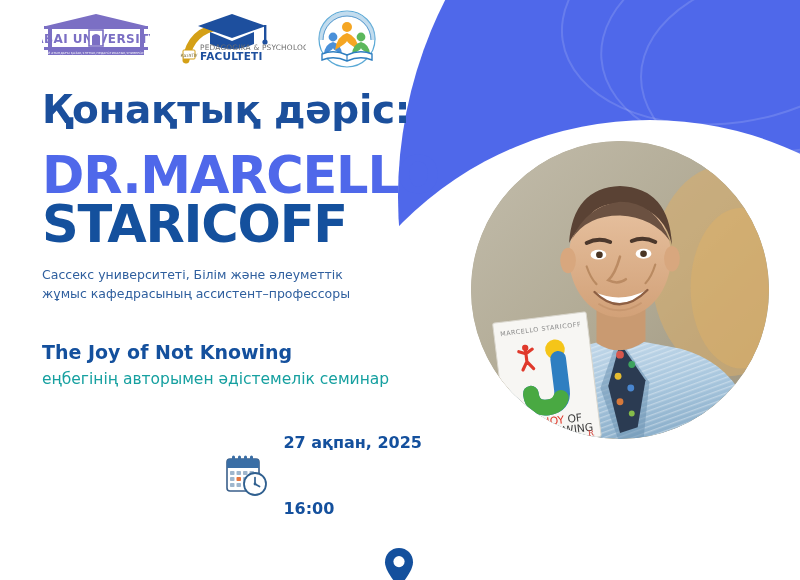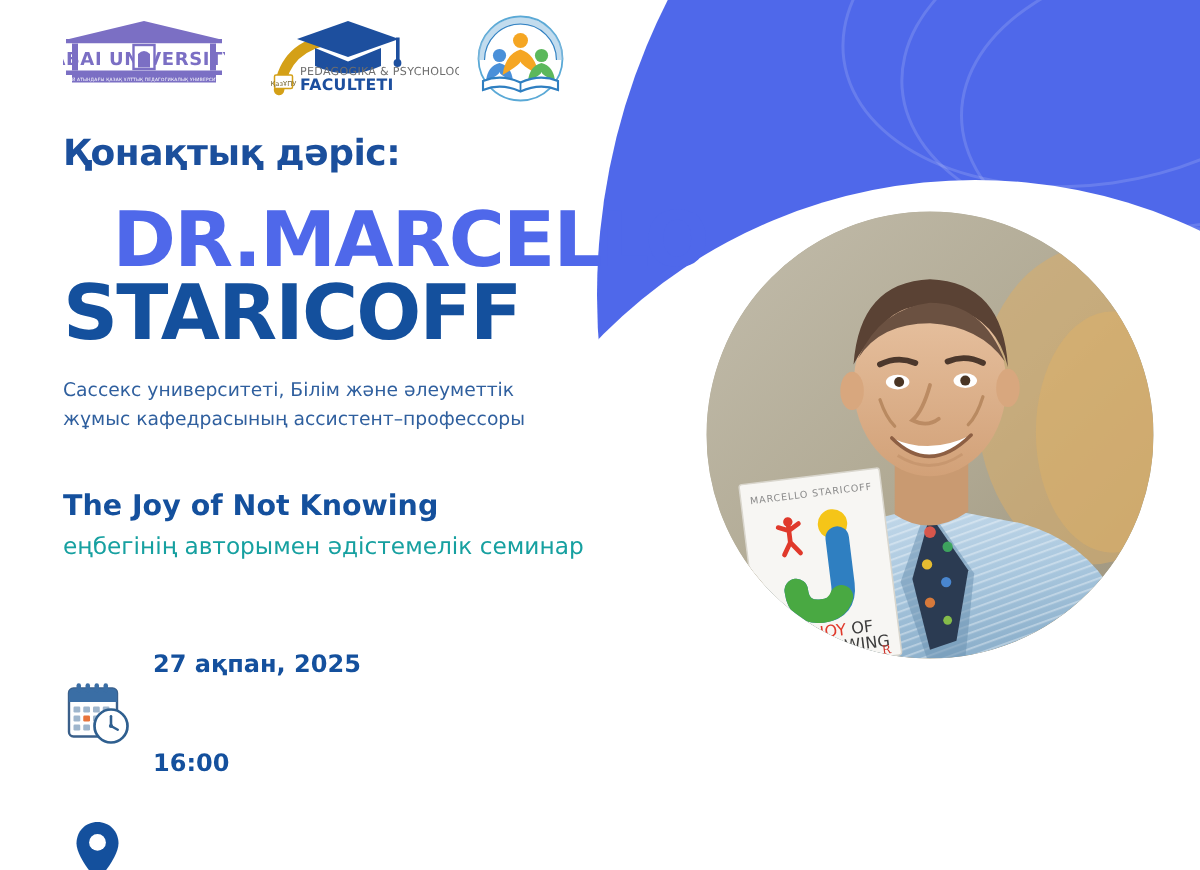--- a/index.html
+++ b/index.html
@@ -118,36 +118,35 @@
   .logo-emblem  { left: 312px; top: 10px; }
 
   
   .content {
     position: absolute;
     left: 42px;
     top: 90px;
     width: 430px;
   }
   .kicker {
-    font-size: 24px;
+    font-size: 39px;
     font-weight: 700;
     color: #1b4f9c;
     letter-spacing: -0.3px;
     line-height: 1;
     margin: 0 0 22px 0;
   }
   .name-line1 {
     font-size: 51px;
     font-weight: 700;
     color: #4f68ea;
     line-height: 0.97;
     letter-spacing: -1.2px;
     margin: 0;
     white-space: nowrap;
-    text-align: right;
   }
   .name-line2 {
     font-size: 51px;
     font-weight: 700;
     color: #14509d;
     line-height: 0.97;
     letter-spacing: -1.2px;
     margin: 0 0 16px 0;
     white-space: nowrap;
   }
@@ -181,20 +180,21 @@
     position: absolute;
     left: 42px;
     top: 432px;
     width: 380px;
   }
   .info-row {
     display: flex;
     align-items: center;
     gap: 14px;
     margin-bottom: 26px;
+    justify-content: flex-end;
   }
   .info-icon {
     width: 46px;
     height: 46px;
     flex: 0 0 46px;
     display: flex;
     align-items: center;
     justify-content: center;
   }
   .info-icon svg { display: block; }

